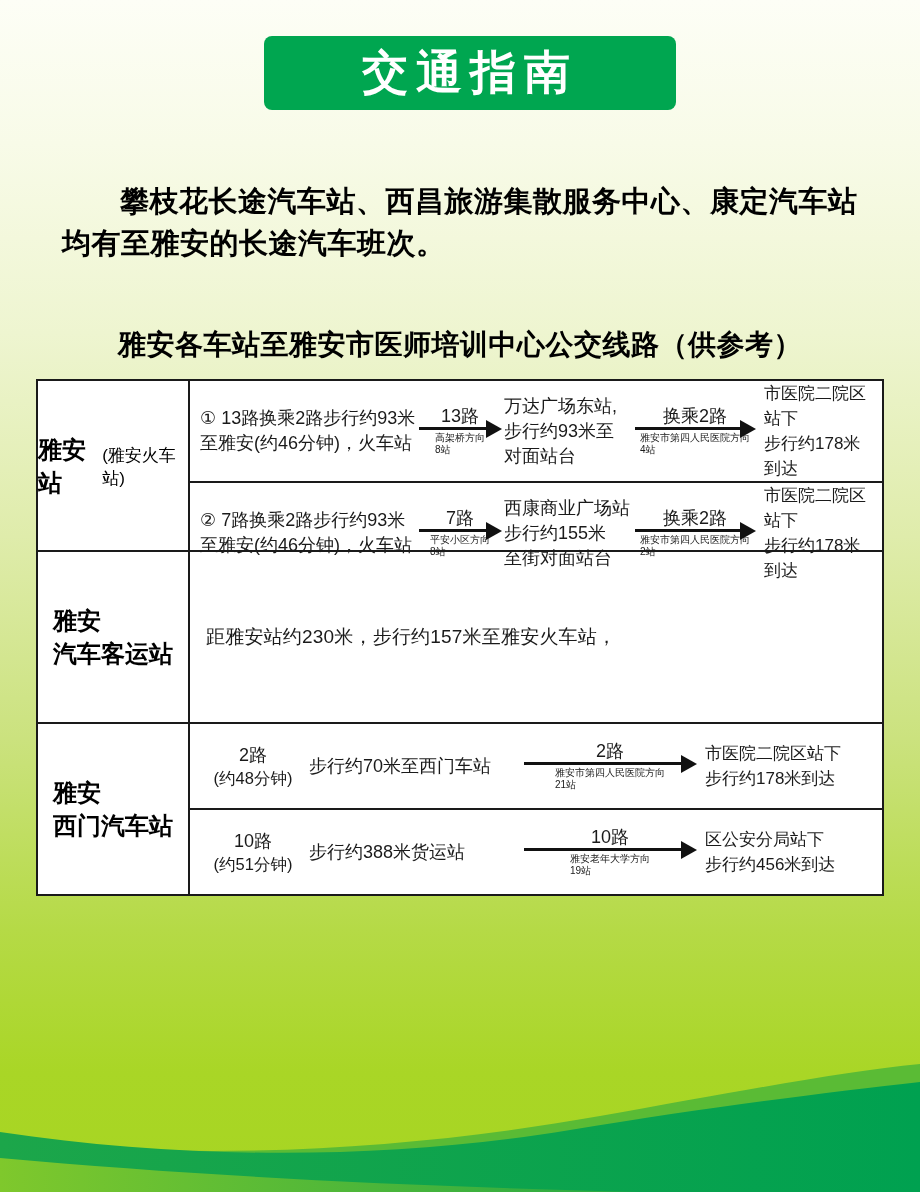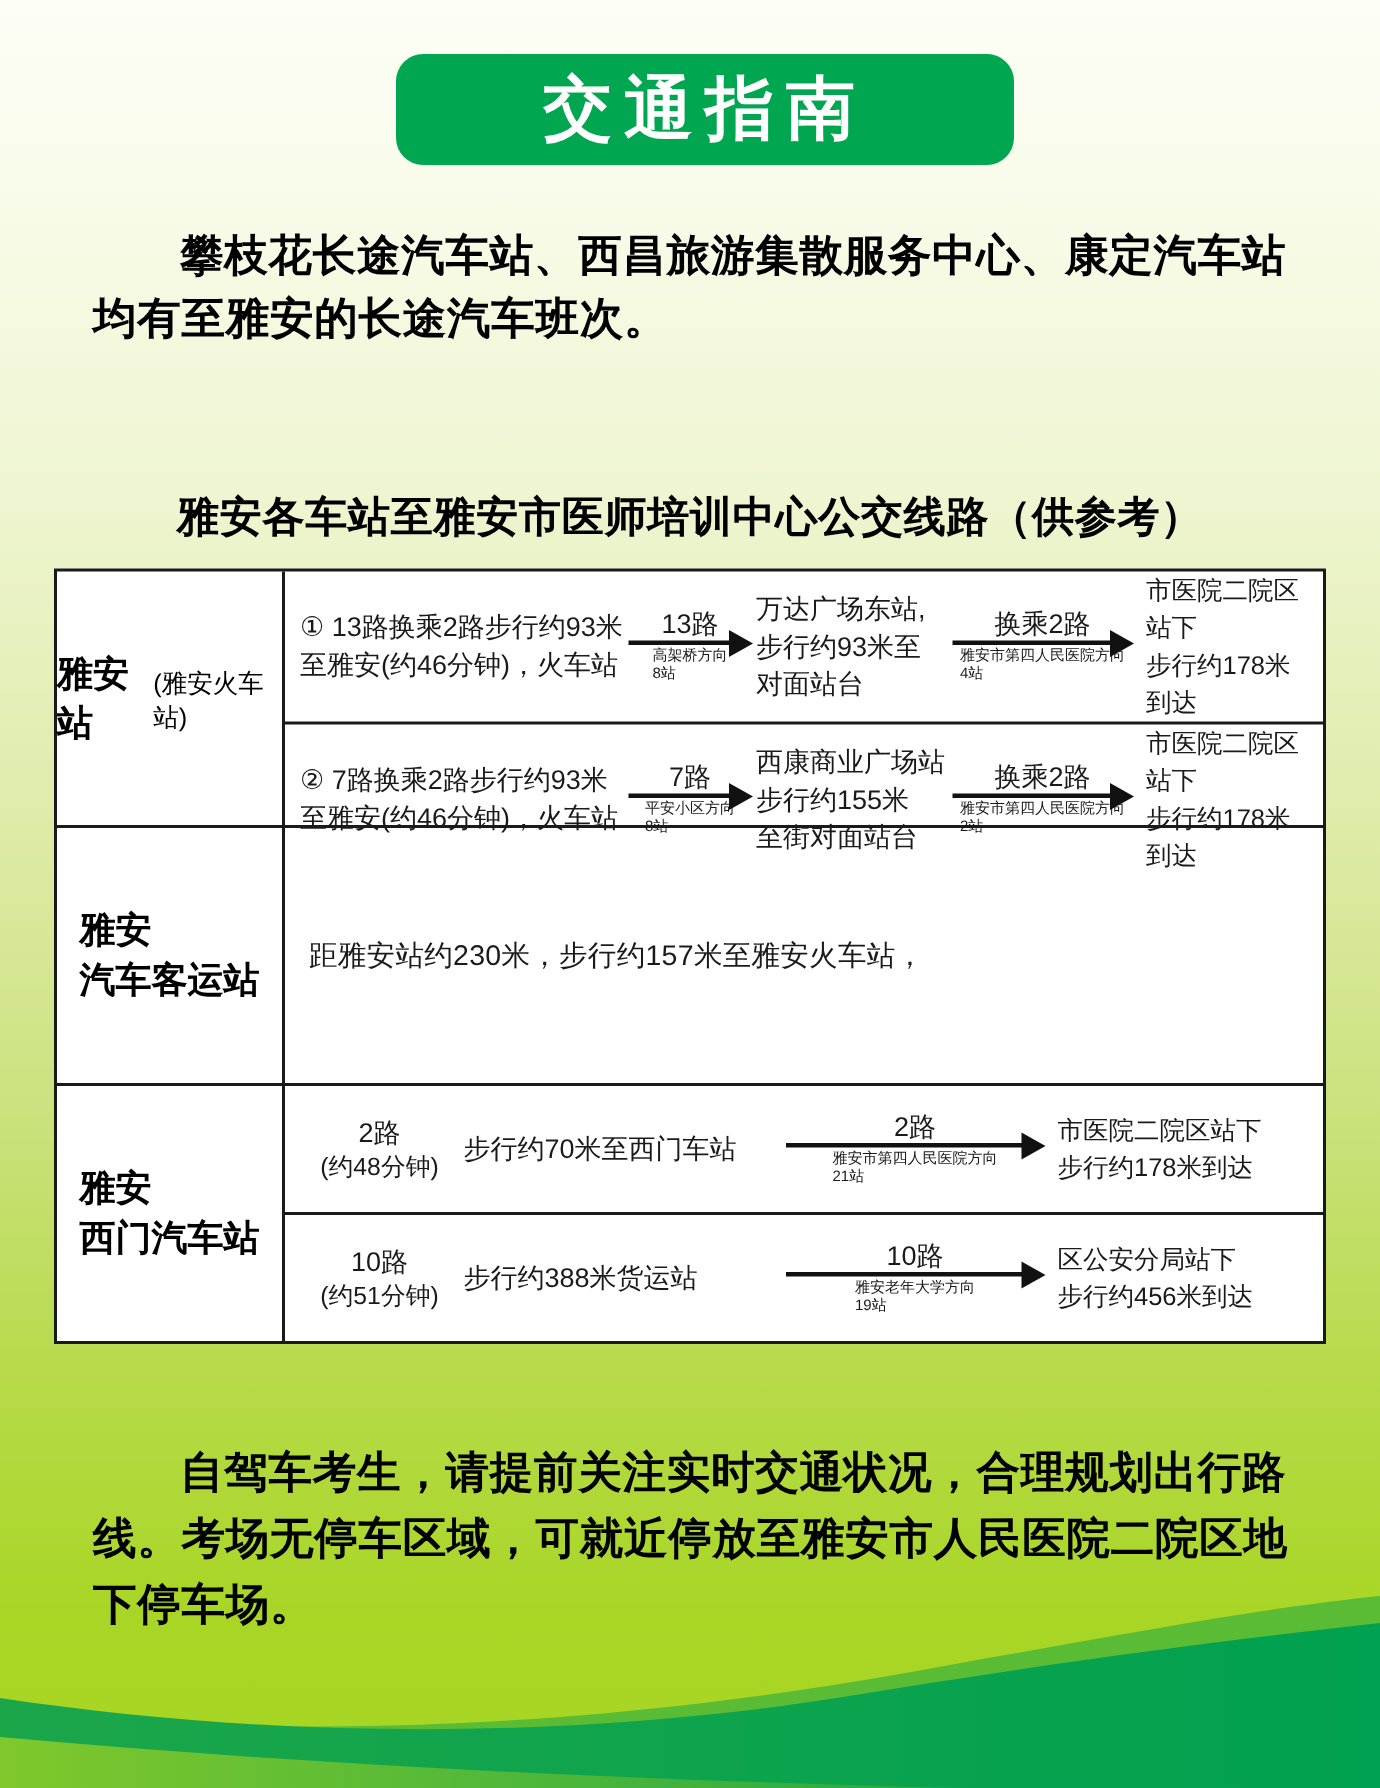--- a/index.html
+++ b/index.html
@@ -9,31 +9,31 @@
     overflow:hidden;
     font-family:"Liberation Sans","DejaVu Sans",sans-serif;
     color:#000;
     background:linear-gradient(180deg,
       #fdfef6 0%, #f8fbe8 12%, #eef5d0 28%, #dfecab 45%,
       #cbe27e 62%, #b5da46 78%, #a9d626 90%, #a7d522 100%);
   }
   
   .banner{
     position:absolute;top:36px;left:264px;width:412px;height:74px;
-    background:#00a650;border-radius:18px;
+    background:#00a650;border-radius:8px;
     display:flex;align-items:center;justify-content:center;
     color:#fff;font-size:46px;font-weight:bold;letter-spacing:8px;
   }
   
   .para{
     position:absolute;left:62px;width:812px;
     font-weight:bold;color:#000;
     white-space:pre-line;text-indent:2em;
   }
-  .intro{top:150px;font-size:29px;line-height:42px;letter-spacing:.5px;}
+  .intro{top:180px;font-size:29px;line-height:42px;letter-spacing:.5px;}
   .outro{top:960px;font-size:29px;line-height:44px;letter-spacing:.5px;}
   .table-title{
     position:absolute;top:326px;left:0;width:100%;
     text-align:center;font-size:28px;font-weight:bold;letter-spacing:.5px;
   }
   
   .bus-table{
     position:absolute;top:379px;left:36px;width:848px;height:517px;
     background:#fff;border:2px solid #1a1a1a;box-sizing:border-box;
     display:flex;flex-direction:column;
@@ -204,23 +204,20 @@
           </div>
           <div class="seg end">区公安分局站下
 步行约456米到达</div>
         </div>
 
       </div>
     </div>
 
   </div>
 
-  <div class="para outro">自驾车考生，请提前关注实时交通状况，合理规划出行路
-线。考场无停车区域，可就近停放至雅安市人民医院二院区地
-下停车场。</div>
 
   <svg class="footer-wave" width="920" height="140" viewBox="0 0 920 140">
     <defs>
       <linearGradient id="gDark" x1="0" y1="0" x2="1" y2="0">
         <stop offset="0" stop-color="#1ca64a"></stop>
         <stop offset="1" stop-color="#00a150"></stop>
       </linearGradient>
       <linearGradient id="gCover" x1="0" y1="0" x2="1" y2="0">
         <stop offset="0" stop-color="#7fc82c"></stop>
         <stop offset="1" stop-color="#27a944"></stop>

